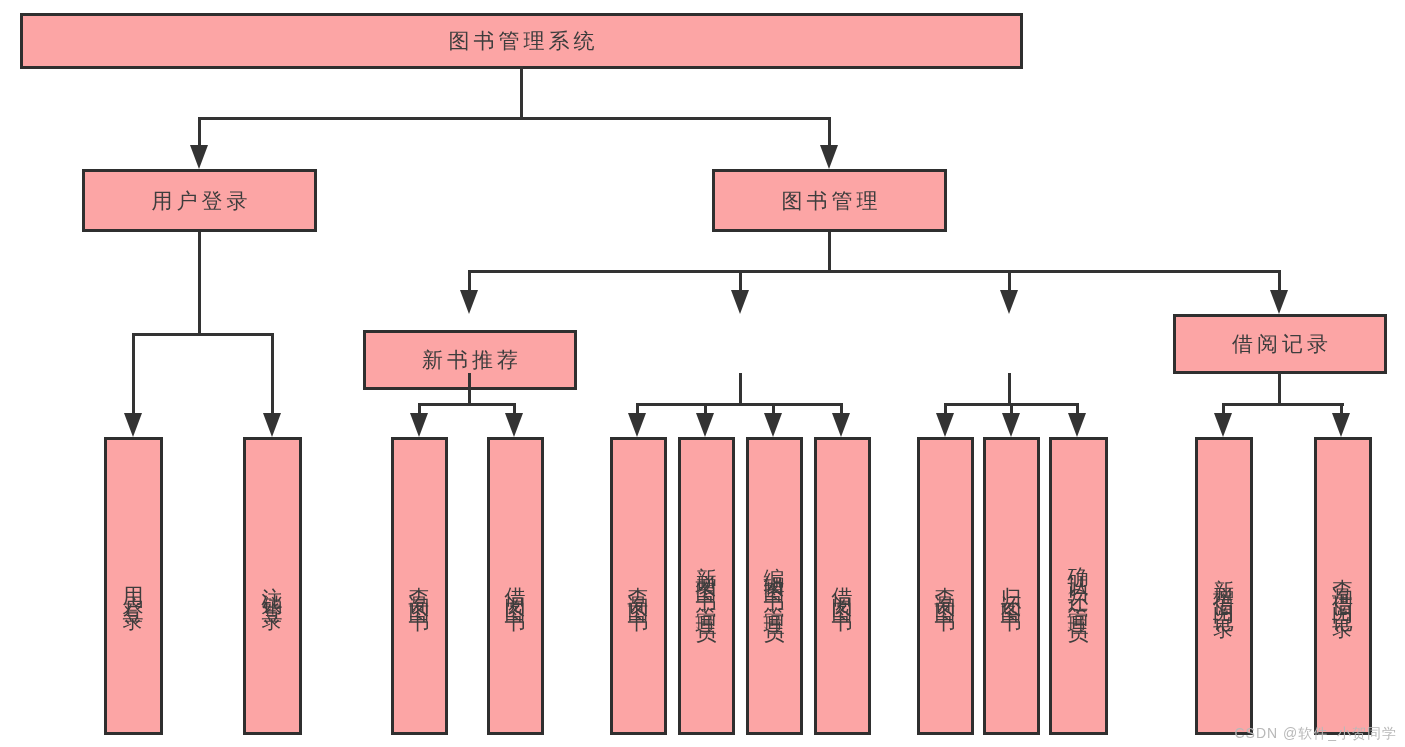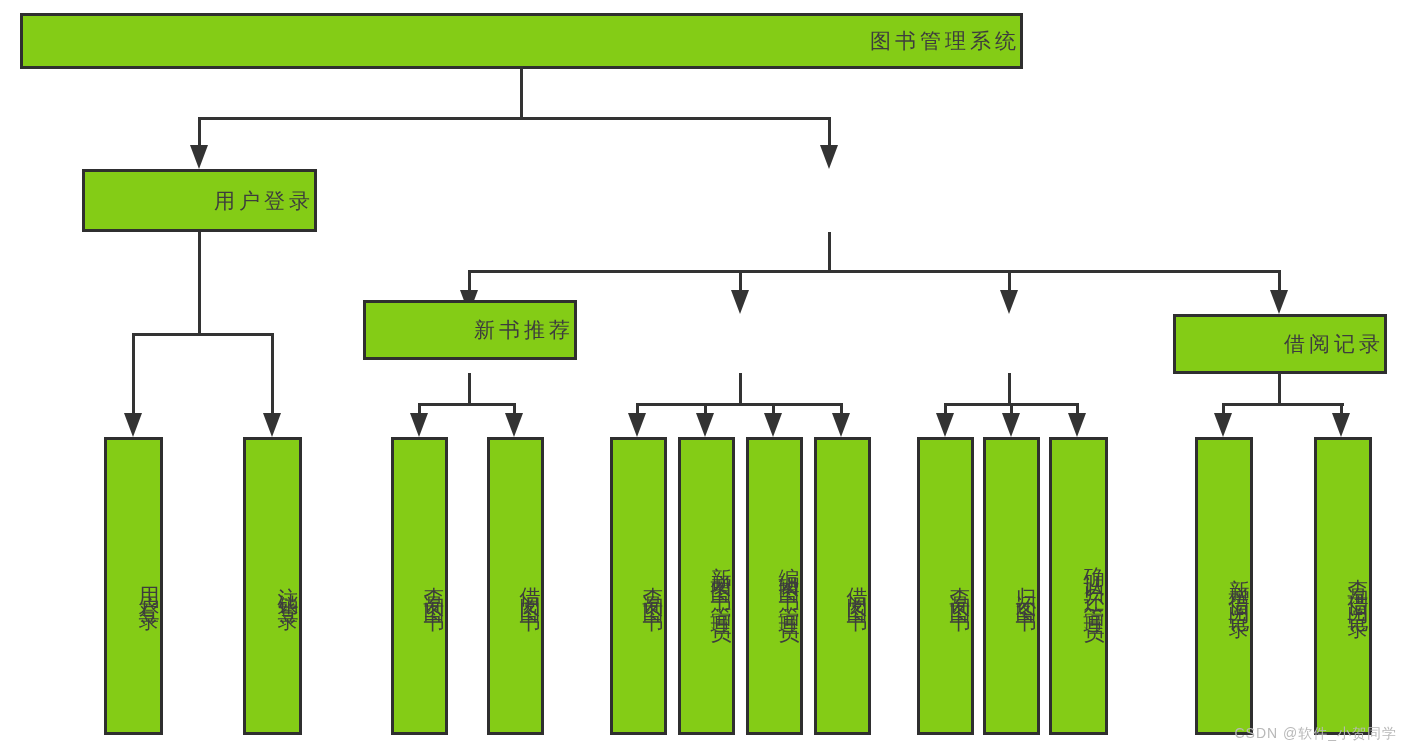--- a/index.html
+++ b/index.html
@@ -8,24 +8,24 @@
     width: 1405px;
     height: 747px;
     background: #ffffff;
     font-family: "Liberation Sans", "DejaVu Sans", sans-serif;
     overflow: hidden;
   }
   .box {
     position: absolute;
     box-sizing: border-box;
     border: 3px solid #2f2f2f;
-    background: #84cc16;
+    background: #fca5a5;
     display: flex;
     align-items: center;
-    justify-content: flex-end;
+    justify-content: center;
     color: #3d3d3d;
   }
   .hlabel {
     font-size: 21px;
     letter-spacing: 4px;
     text-indent: 4px;
     white-space: nowrap;
   }
   .vlabel {
     writing-mode: vertical-rl;
@@ -70,40 +70,43 @@
   <div class="line" style="left:520px; top:66px; width:3px; height:54px;"></div>
   <div class="line" style="left:198px; top:117px; width:633px; height:3px;"></div>
   <div class="line" style="left:198px; top:117px; width:3px; height:30px;"></div>
   <div class="arrow" style="left:190px; top:145px;"></div>
   <div class="line" style="left:828px; top:117px; width:3px; height:30px;"></div>
   <div class="arrow" style="left:820px; top:145px;"></div>
 
   <div class="box" style="left:82px; top:169px; width:235px; height:63px;">
     <span class="hlabel">用户登录</span>
   </div>
+  <div class="box" style="left:712px; top:169px; width:235px; height:63px;">
+    <span class="hlabel">图书管理</span>
+  </div>
 
   <div class="line" style="left:198px; top:232px; width:3px; height:104px;"></div>
   <div class="line" style="left:132px; top:333px; width:142px; height:3px;"></div>
   <div class="line" style="left:132px; top:333px; width:3px; height:82px;"></div>
   <div class="arrow" style="left:124px; top:413px;"></div>
   <div class="line" style="left:271px; top:333px; width:3px; height:82px;"></div>
   <div class="arrow" style="left:263px; top:413px;"></div>
 
   <div class="line" style="left:828px; top:232px; width:3px; height:41px;"></div>
   <div class="line" style="left:468px; top:270px; width:813px; height:3px;"></div>
   <div class="line" style="left:468px; top:270px; width:3px; height:22px;"></div>
   <div class="arrow" style="left:460px; top:290px;"></div>
   <div class="line" style="left:739px; top:270px; width:3px; height:22px;"></div>
   <div class="arrow" style="left:731px; top:290px;"></div>
   <div class="line" style="left:1008px; top:270px; width:3px; height:22px;"></div>
   <div class="arrow" style="left:1000px; top:290px;"></div>
   <div class="line" style="left:1278px; top:270px; width:3px; height:22px;"></div>
   <div class="arrow" style="left:1270px; top:290px;"></div>
 
-  <div class="box" style="left:363px; top:300px; width:214px; height:60px;">
+  <div class="box" style="left:363px; top:330px; width:214px; height:60px;">
     <span class="hlabel">新书推荐</span>
   </div>
   <div class="box" style="left:1173px; top:314px; width:214px; height:60px;">
     <span class="hlabel">借阅记录</span>
   </div>
 
   <div class="line" style="left:468px; top:373px; width:3px; height:33px;"></div>
   <div class="line" style="left:418px; top:403px; width:98px; height:3px;"></div>
   <div class="line" style="left:418px; top:403px; width:3px; height:12px;"></div>
   <div class="arrow" style="left:410px; top:413px;"></div>

